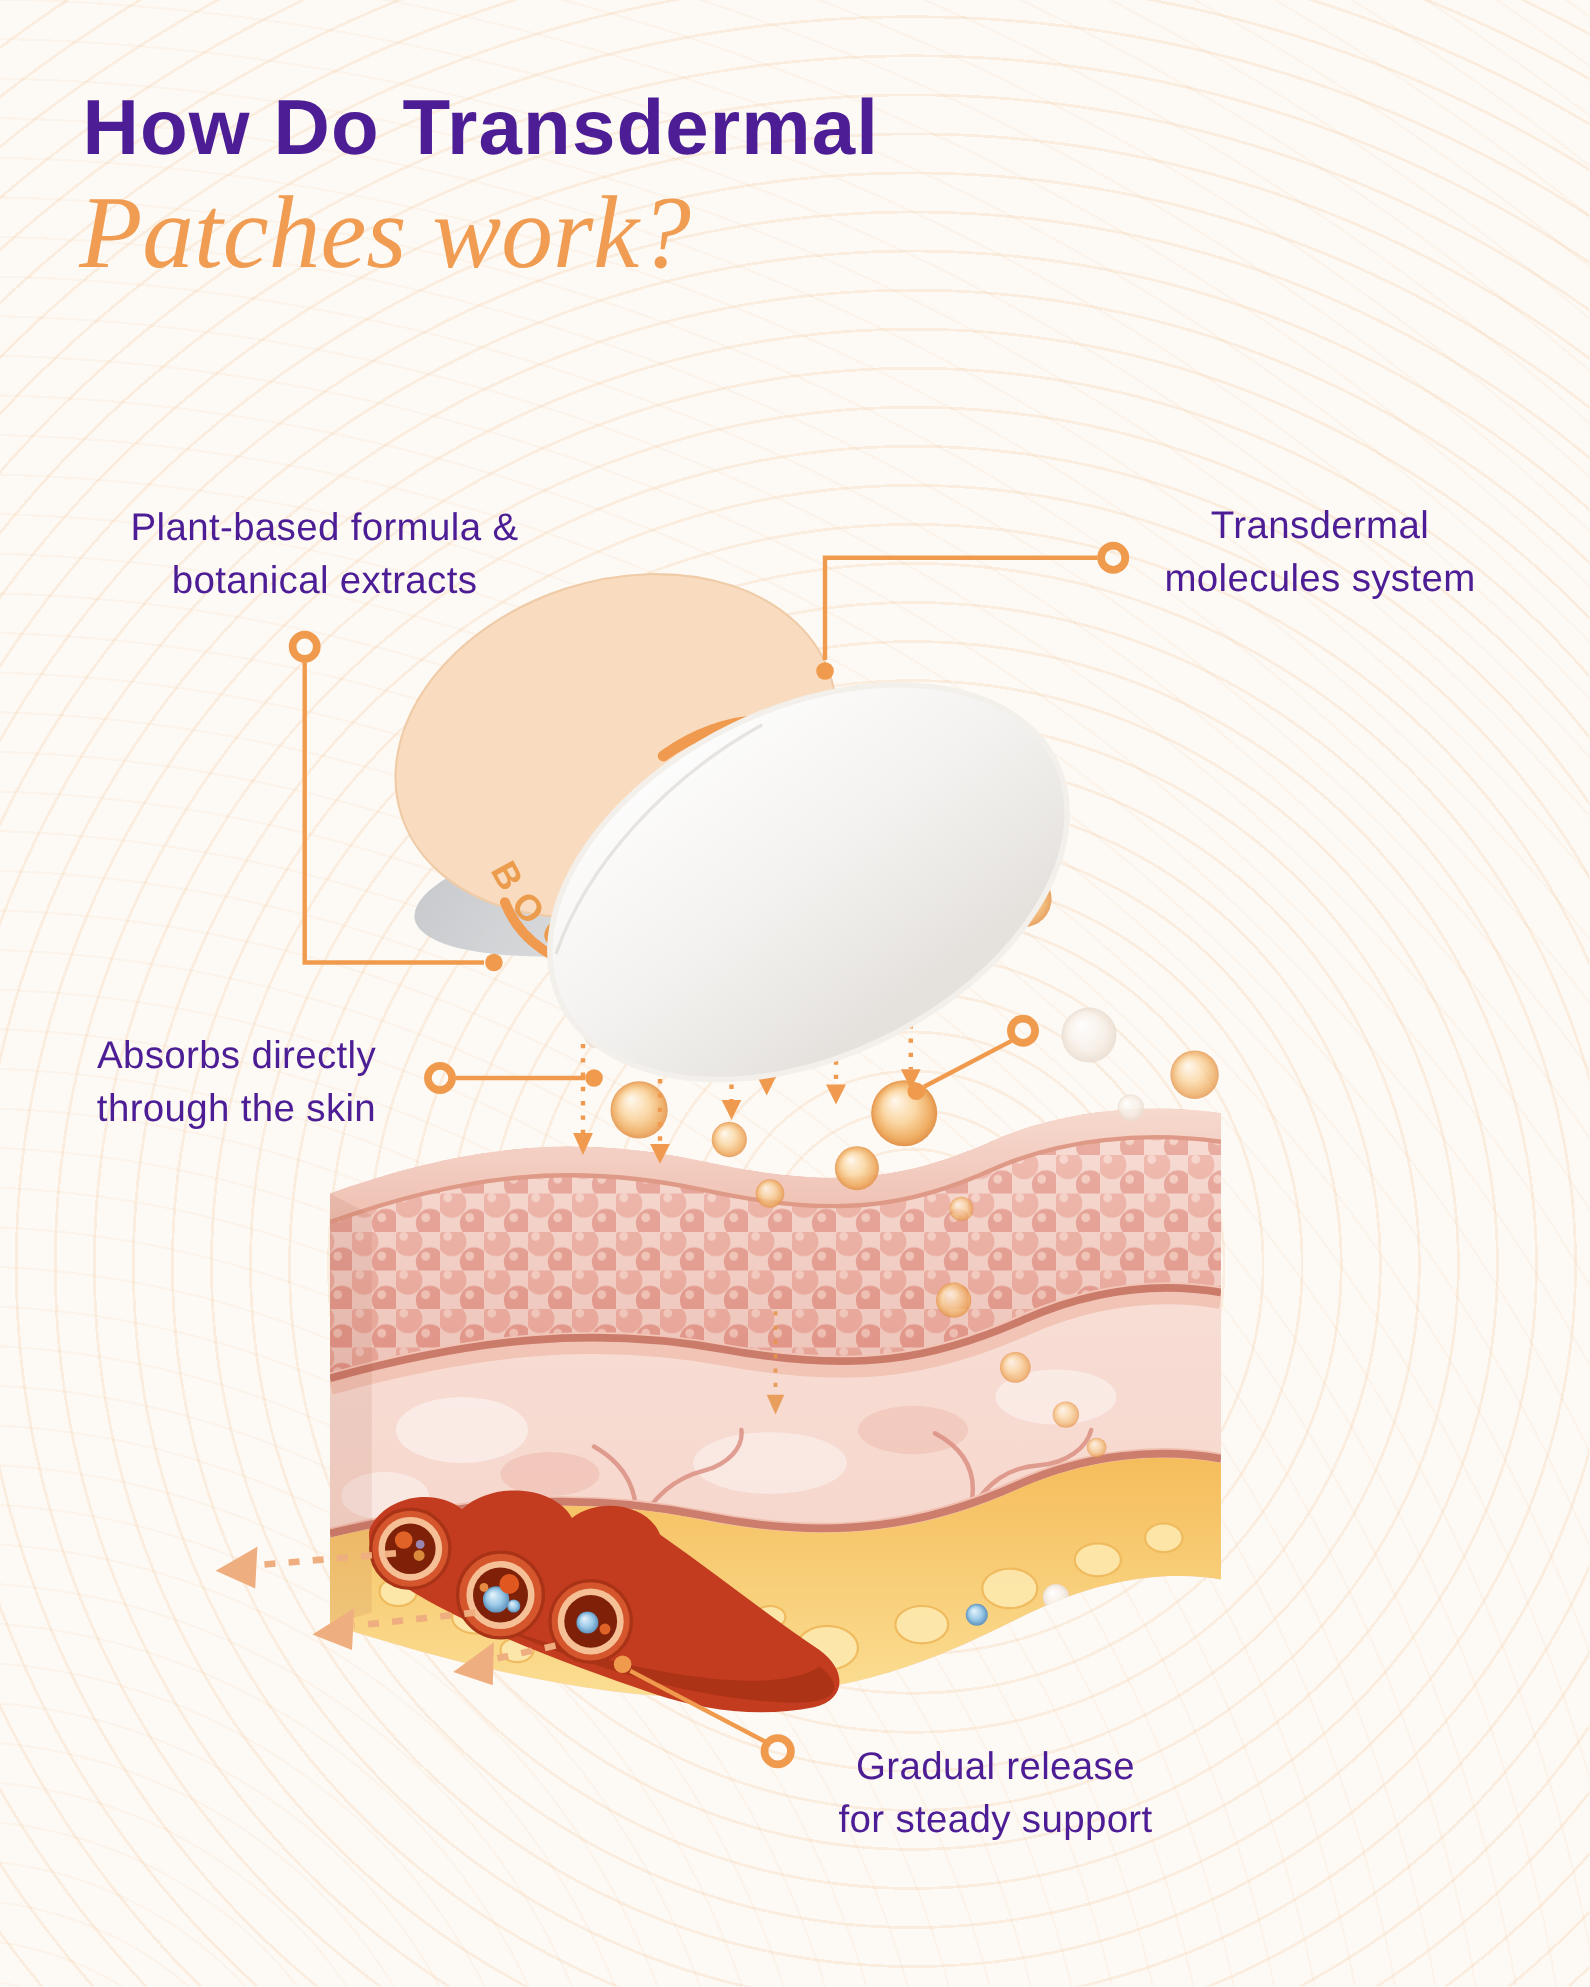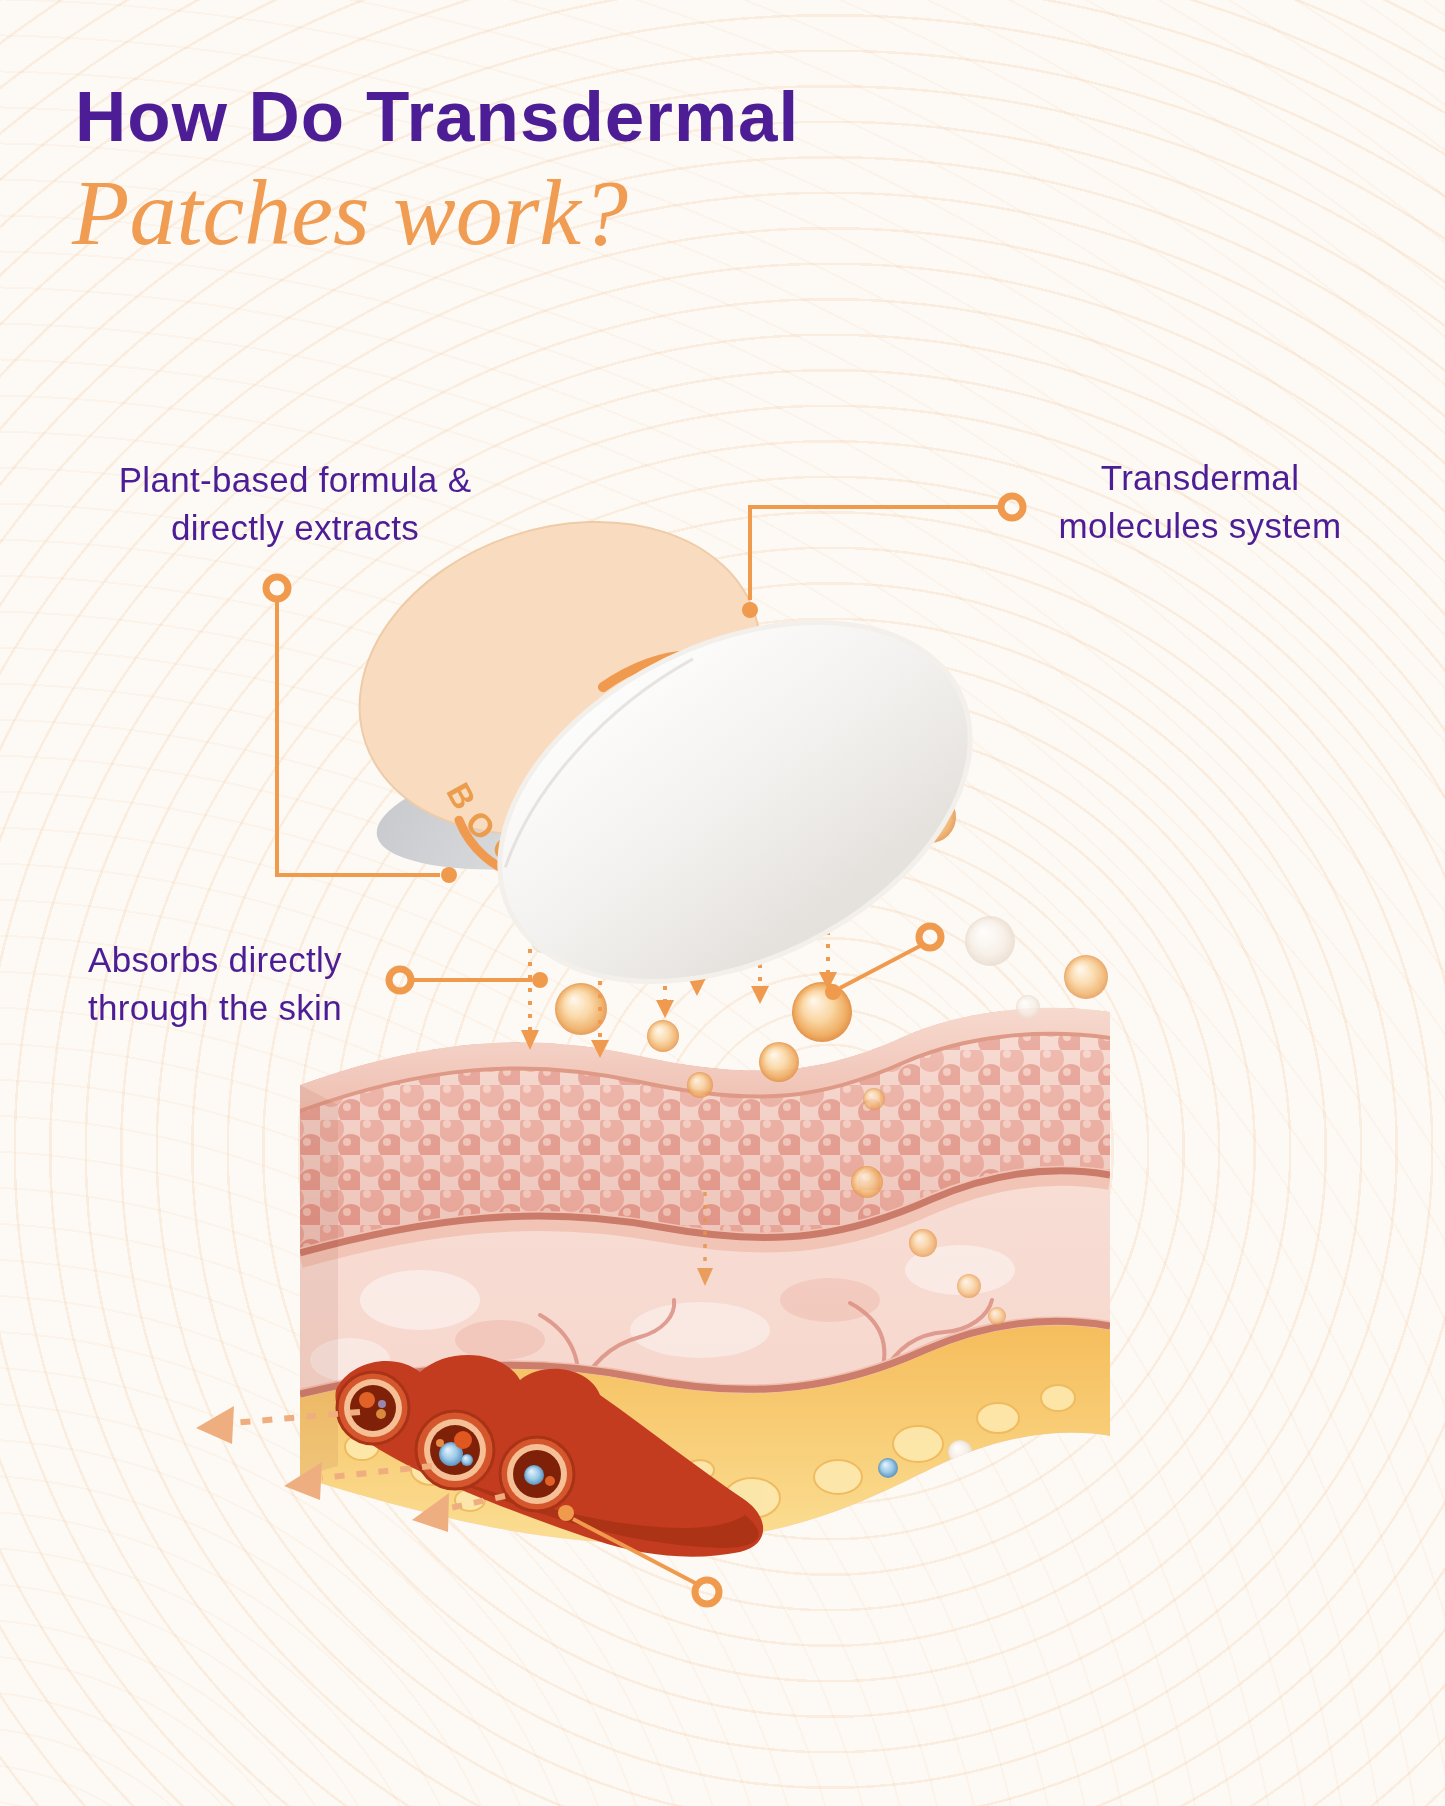--- a/index.html
+++ b/index.html
@@ -288,25 +288,29 @@
       <path d="M573,1519 L699,1585"></path>
       <circle cx="707" cy="1592" r="12" stroke-width="7"></circle>
     </g>
   </svg>
 
   <div class="title1">How Do Transdermal</div>
   <div class="title2">Patches work?</div>
 
   <div class="callout co-plant">
     <span>Plant-based formula &amp;</span>
-    <span>directly extracts</span>
+    <span>botanical extracts</span>
   </div>
   <div class="callout co-delivery">
     <span>Transdermal</span>
     <span>molecules system</span>
   </div>
   <div class="callout co-absorb">
     <span>Absorbs directly</span>
     <span>through the skin</span>
   </div>
   <div class="callout co-micro">
   </div>
+  <div class="callout co-release">
+    <span>Gradual release</span>
+    <span>for steady support</span>
+  </div>
 </div>
 
 </body></html>

